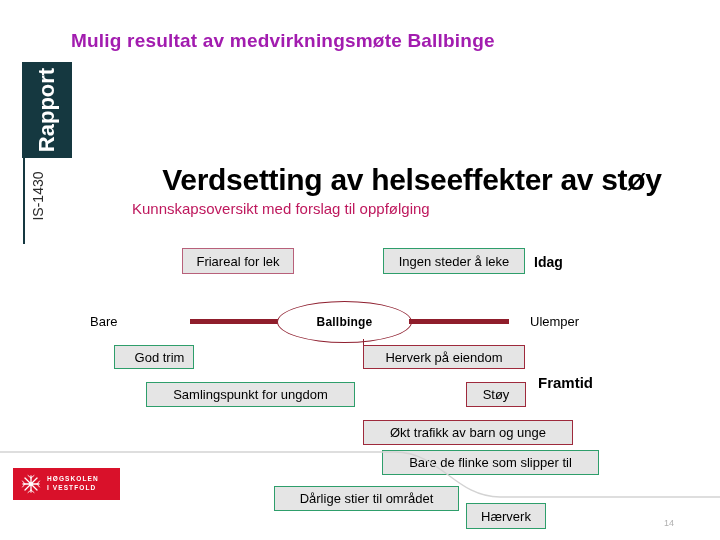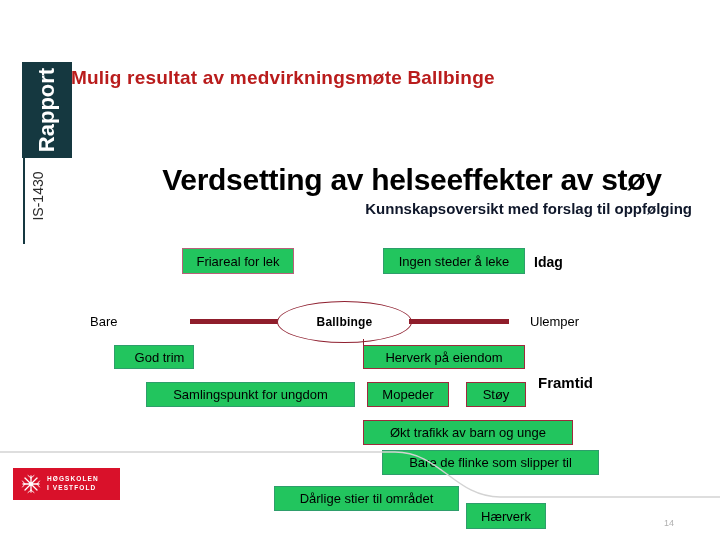--- a/index.html
+++ b/index.html
@@ -21,24 +21,23 @@
     overflow: hidden;
   }
 
   
   #slide-title {
     position: absolute;
     left: 71px;
     top: 30px;
     font-size: 19px;
     font-weight: bold;
-    color: #b91c1c;
+    color: #a21caf;
     letter-spacing: 0.2px;
     white-space: nowrap;
-    margin-top: 37px;
   }
 
   
   .report-block {
     position: absolute;
     left: 22px;
     top: 62px;
     width: 50px;
     height: 96px;
     background: #153840;
@@ -90,32 +89,32 @@
     font-weight: bold;
     color: #000000;
     white-space: nowrap;
     letter-spacing: -0.3px;
   }
   #cover-subtitle {
     position: absolute;
     left: 132px;
     top: 200px;
     width: 560px;
-    text-align: right;
+    text-align: left;
     font-size: 15px;
-    font-weight: bold;
-    color: #0f172a;
+    font-weight: normal;
+    color: #be185d;
     white-space: nowrap;
   }
 
   
   .mm-box {
     position: absolute;
     box-sizing: border-box;
-    background: #22c55e;
+    background: #e5e5e5;
     border: 1px solid #a03050;
     font-size: 13px;
     color: #000000;
     line-height: 1;
     padding: 0 7px;
     display: flex;
     align-items: center;
     justify-content: center;
     white-space: nowrap;
   }
@@ -255,21 +254,20 @@
   <div class="mm-label" style="left:530px; top:314px;">Ulemper</div>
 
   <div class="connector" id="connector-down"></div>
 
   <div class="mm-box good" style="left:114px; top:345px; width:80px; height:24px;padding-left:18px;">God trim</div>
 
   <div class="mm-box bad" style="left:363px; top:345px; width:162px; height:24px;">Herverk på eiendom</div>
 
   <div class="mm-box good" style="left:146px; top:382px; width:209px; height:25px;">Samlingspunkt for ungdom</div>
 
-  <div class="mm-box bad" style="left:367px; top:382px; width:82px; height:25px;">Mopeder</div>
 
   <div class="mm-box bad" style="left:466px; top:382px; width:60px; height:25px;">Støy</div>
 
   <div class="mm-label strong-big" style="left:538px; top:374px;">Framtid</div>
 
   <div class="mm-box bad" style="left:363px; top:420px; width:210px; height:25px;">Økt trafikk av barn og unge</div>
 
   <div class="mm-box good" style="left:382px; top:450px; width:217px; height:25px;">Bare de flinke som slipper til</div>
 
   <div class="mm-box good" style="left:274px; top:478px; width:185px; height:25px;margin-top:8px;">Dårlige stier til området</div>

